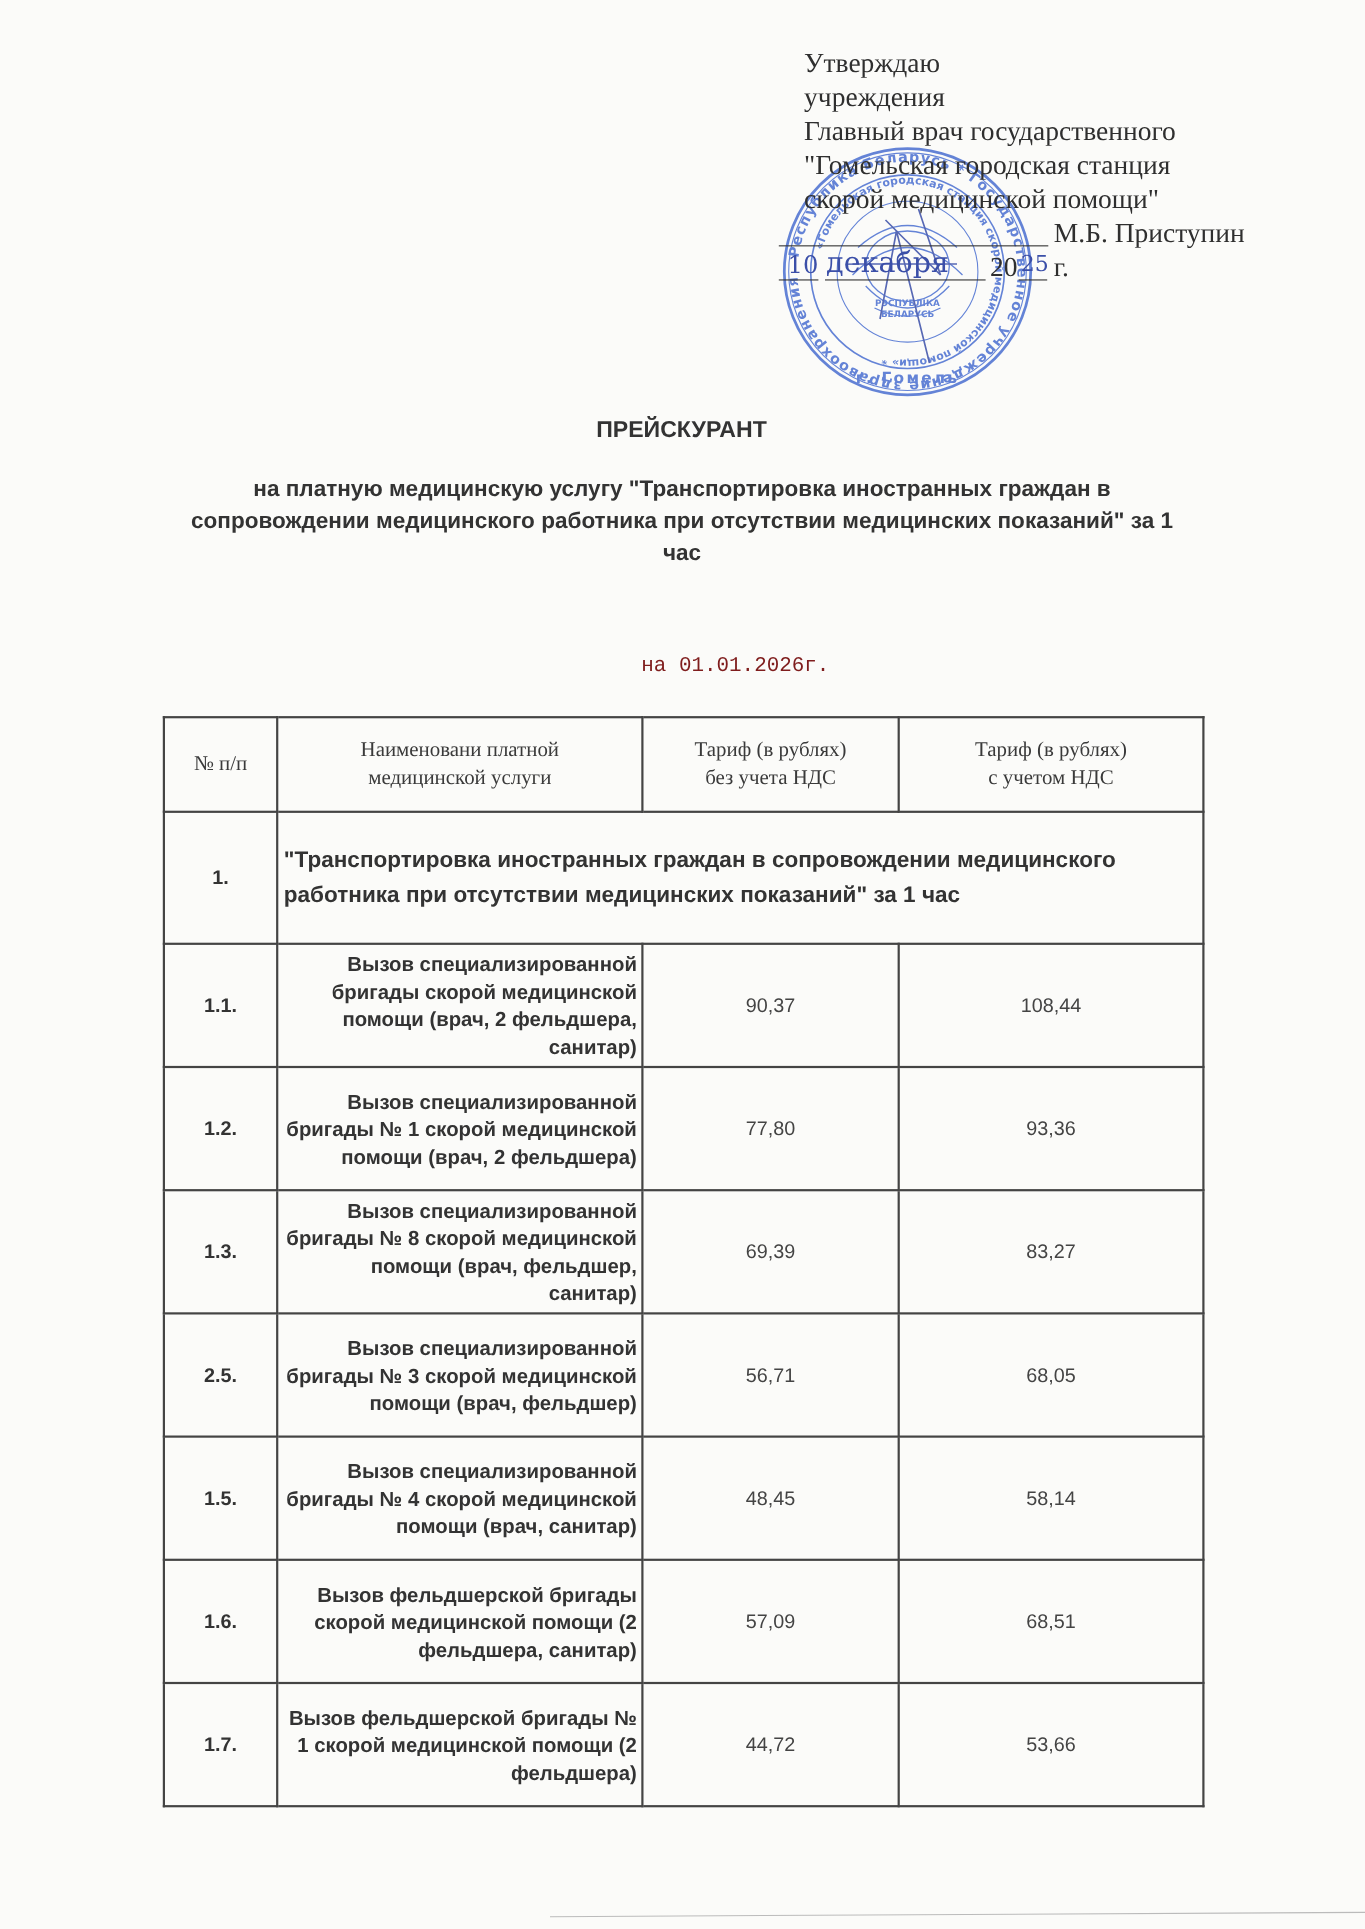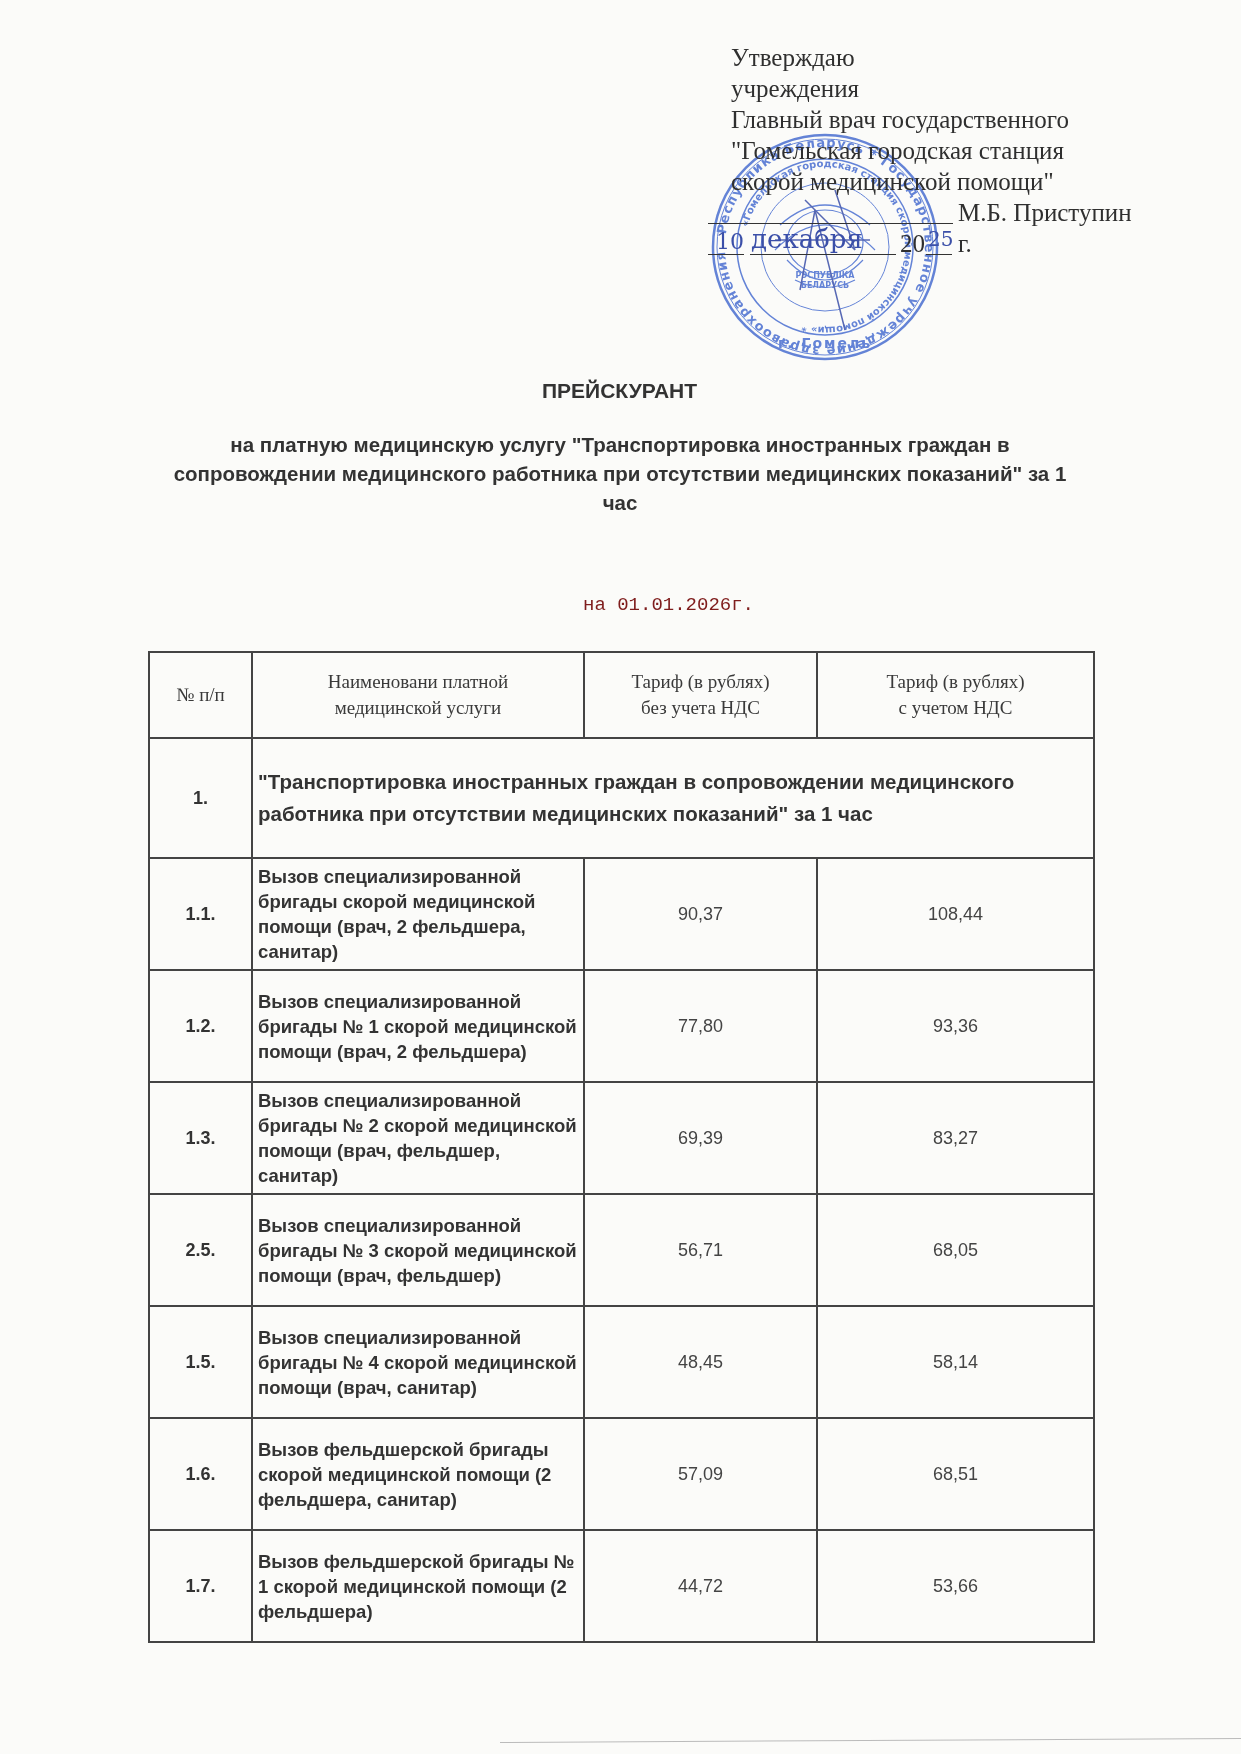--- a/index.html
+++ b/index.html
@@ -156,21 +156,21 @@
       padding: 4px 4px 4px 5px !important;
       color: #333;
     }
     tr.section-row td { height: 110px; }
     tr.item-row td { height: 110px; }
     td.name {
       font-family: "Liberation Sans", "DejaVu Sans", sans-serif;
       font-weight: bold;
       font-size: 18.5px;
       line-height: 25px;
-      text-align: left;
+      text-align: right;
       vertical-align: middle;
       padding: 0 4px 0 5px !important;
       color: #333;
     }
     td.price-val {
       font-family: "Liberation Sans", "DejaVu Sans", sans-serif;
       font-size: 18px;
       text-align: center;
       vertical-align: middle;
       color: #444;
@@ -287,21 +287,21 @@
       <td class="price-val">108,44</td>
     </tr>
     <tr class="item-row">
       <td class="num">1.2.</td>
       <td class="name">Вызов специализированной бригады № 1 скорой медицинской помощи (врач, 2 фельдшера)</td>
       <td class="price-val">77,80</td>
       <td class="price-val">93,36</td>
     </tr>
     <tr class="item-row">
       <td class="num">1.3.</td>
-      <td class="name">Вызов специализированной бригады № 2 скорой медицинской помощи (врач, фельдшер, санитар)</td>
+      <td class="name">Вызов специализированной бригады № 8 скорой медицинской помощи (врач, фельдшер, санитар)</td>
       <td class="price-val">69,39</td>
       <td class="price-val">83,27</td>
     </tr>
     <tr class="item-row">
       <td class="num">2.5.</td>
       <td class="name">Вызов специализированной бригады № 3 скорой медицинской помощи (врач, фельдшер)</td>
       <td class="price-val">56,71</td>
       <td class="price-val">68,05</td>
     </tr>
     <tr class="item-row">

